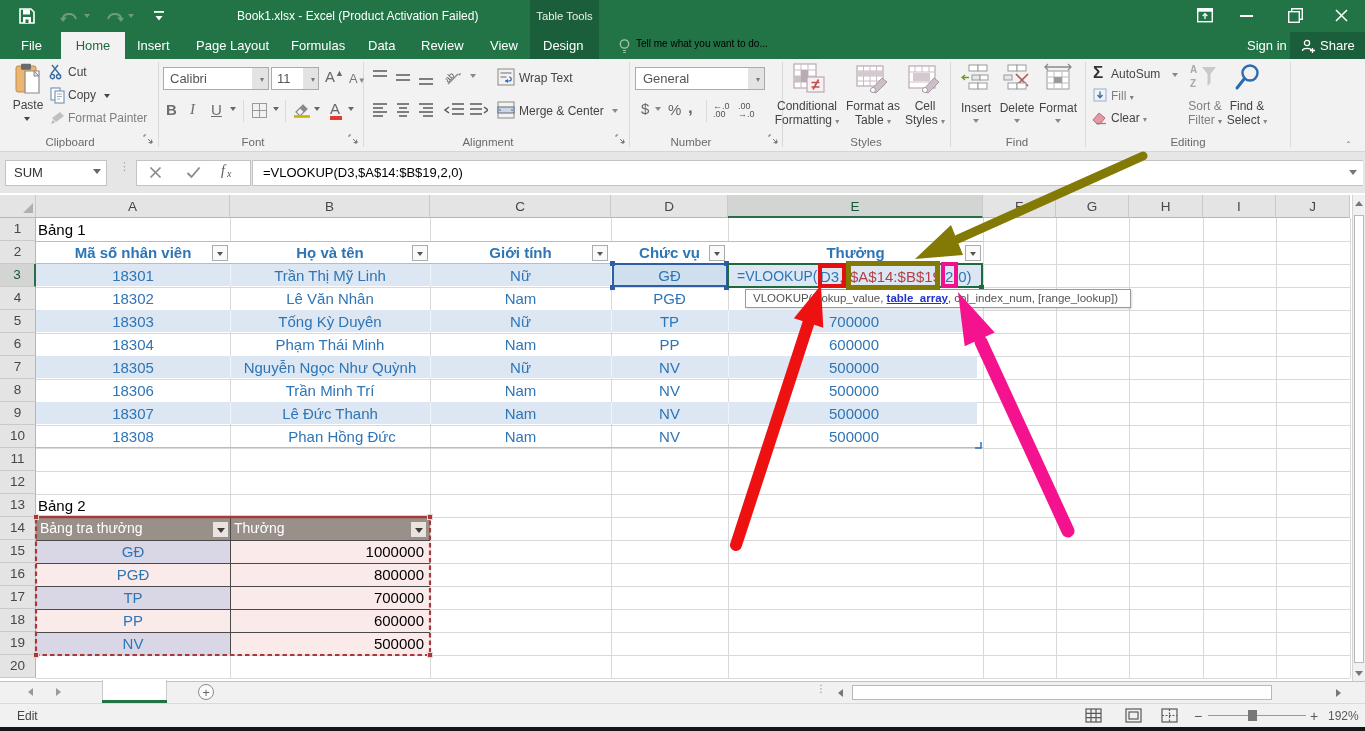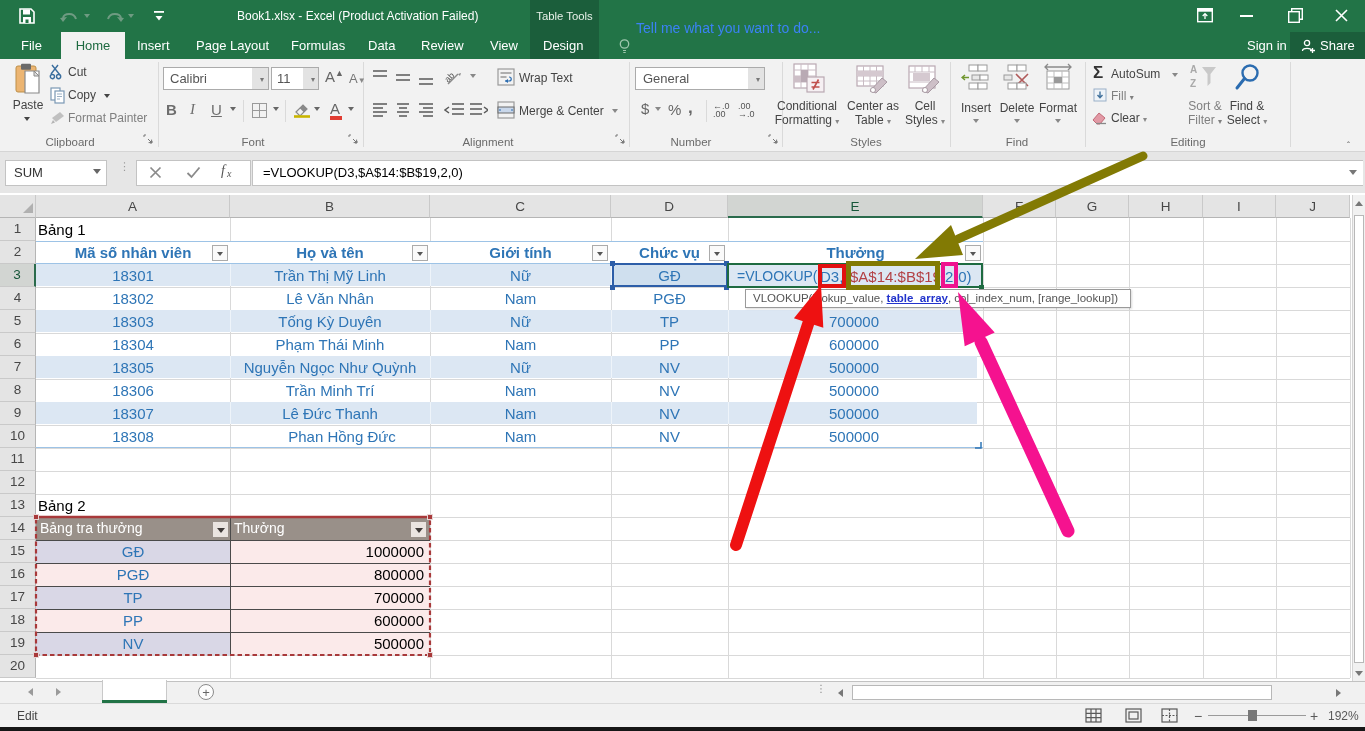--- a/index.html
+++ b/index.html
@@ -101,21 +101,21 @@
   <div class="tab" style="left:196px;">Page Layout</div>
   <div class="tab" style="left:291px;">Formulas</div>
   <div class="tab" style="left:368px;">Data</div>
   <div class="tab" style="left:421px;">Review</div>
   <div class="tab" style="left:490px;">View</div>
   <div class="tab" style="left:543px;">Design</div>
   <svg class="abs" style="left:618px;top:38px;" width="13" height="16" viewBox="0 0 13 16">
     <circle cx="6.5" cy="6" r="4.2" fill="none" stroke="#9ec7ae" stroke-width="1.3"></circle>
     <path d="M5 12.5 h3 M5.3 14.5 h2.4" stroke="#9ec7ae" stroke-width="1.2"></path>
   </svg>
-  <div class="abs" style="left:636px;top:20px;color:#3b82f6;font-size:14px;">Tell me what you want to do...</div>
+  <div class="abs" style="left:636px;top:38px;color:#000000;font-size:10px;">Tell me what you want to do...</div>
   <div class="abs" style="left:1247px;top:38px;color:#fff;font-size:13px;">Sign in</div>
   <div class="abs" style="left:1290px;top:32px;width:75px;height:27px;background:#1b5e3b;"></div>
   <svg class="abs" style="left:1300px;top:38px;" width="17" height="16" viewBox="0 0 17 16">
     <circle cx="7" cy="5" r="2.6" fill="none" stroke="#fff" stroke-width="1.3"></circle>
     <path d="M2.5 13 c0-3.5 9-3.5 9 0" fill="none" stroke="#fff" stroke-width="1.3"></path>
     <path d="M12.5 10 v5 M10 12.5 h5" stroke="#fff" stroke-width="1.3"></path>
   </svg>
   <div class="abs" style="left:1320px;top:38px;color:#fff;font-size:13px;">Share</div>
 
   <div class="abs" id="ribbon"></div>
@@ -283,21 +283,21 @@
   </svg>
   <div class="abs rlbl" style="left:772px;top:99px;width:70px;text-align:center;">Conditional</div>
   <div class="abs rlbl" style="left:772px;top:113px;width:70px;text-align:center;">Formatting <span style="font-size:8px;color:#888;">▾</span></div>
   <svg class="abs" style="left:856px;top:65px;" width="34" height="30" viewBox="0 0 34 30">
     <rect x="1" y="1" width="26" height="20" fill="#fff" stroke="#b9a8b2" stroke-width="1.2"></rect>
     <path d="M1 6 h26 M1 11 h26 M1 16 h26 M7.5 1 v20 M14 1 v20 M20.5 1 v20" stroke="#c9bcc4" stroke-width="1"></path>
     <rect x="1" y="6" width="26" height="5" fill="#d5c9d0"></rect>
     <path d="M14 26 L26 13 l5 4 L20 28 z" fill="#cdbfc7" stroke="#a89aa3" stroke-width="1"></path>
     <circle cx="17" cy="25" r="2.5" fill="#fff" stroke="#a89aa3"></circle>
   </svg>
-  <div class="abs rlbl" style="left:838px;top:99px;width:70px;text-align:center;">Center as</div>
+  <div class="abs rlbl" style="left:838px;top:99px;width:70px;text-align:center;">Format as</div>
   <div class="abs rlbl" style="left:838px;top:113px;width:70px;text-align:center;">Table <span style="font-size:8px;color:#888;">▾</span></div>
   <svg class="abs" style="left:908px;top:65px;" width="34" height="30" viewBox="0 0 34 30">
     <rect x="1" y="1" width="26" height="22" fill="#fff" stroke="#b9a8b2" stroke-width="1.2"></rect>
     <path d="M1 7 h26 M1 17 h26 M7 1 v6 M14 1 v6 M21 1 v6" stroke="#c9bcc4" stroke-width="1"></path>
     <rect x="5" y="8" width="17" height="8" fill="#d5c9d0"></rect>
     <path d="M14 26 L26 13 l5 4 L20 28 z" fill="#cdbfc7" stroke="#a89aa3" stroke-width="1"></path>
     <circle cx="17" cy="25" r="2.5" fill="#fff" stroke="#a89aa3"></circle>
   </svg>
   <div class="abs rlbl" style="left:890px;top:99px;width:70px;text-align:center;">Cell</div>
   <div class="abs rlbl" style="left:890px;top:113px;width:70px;text-align:center;">Styles <span style="font-size:8px;color:#888;">▾</span></div>

